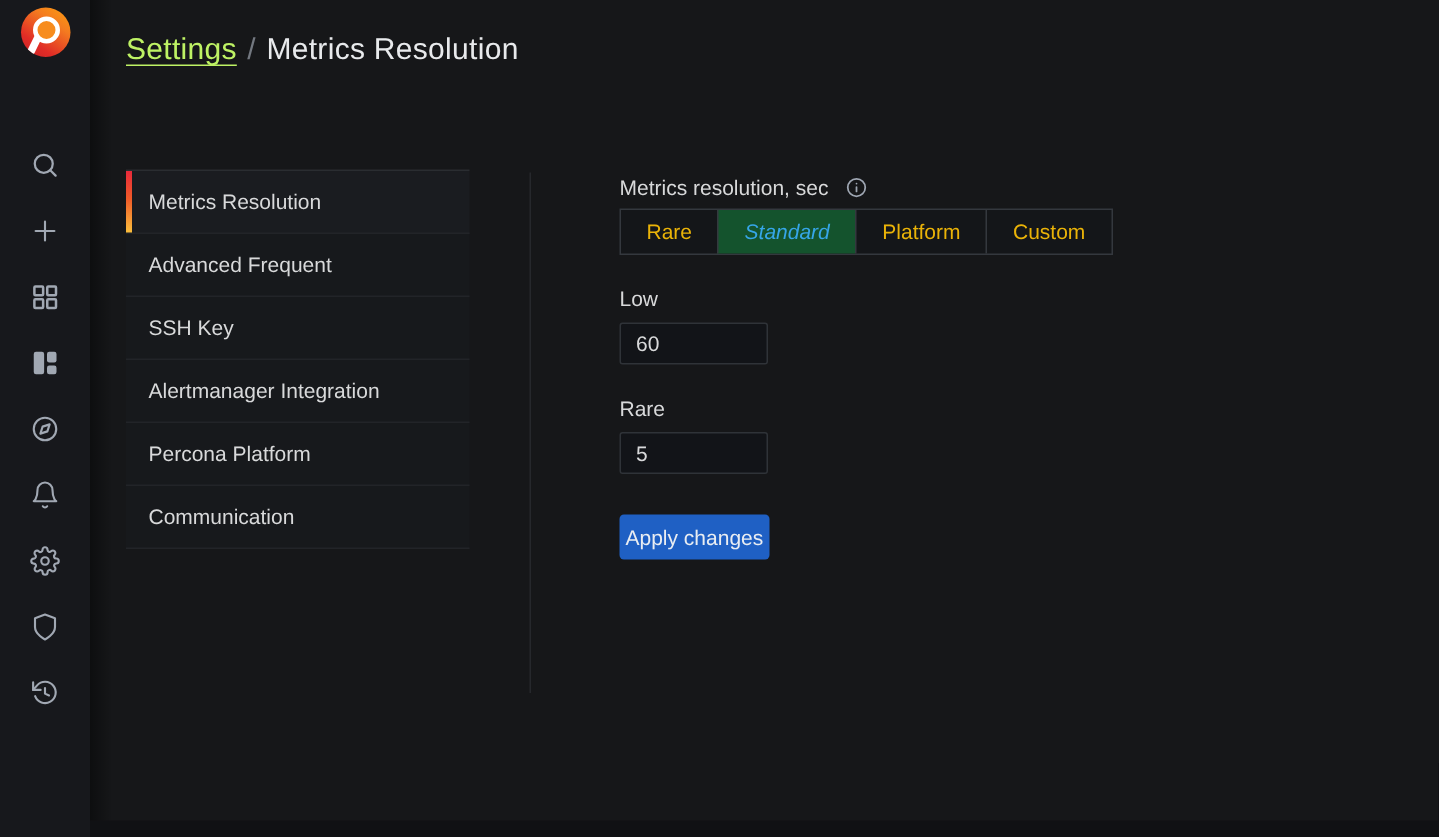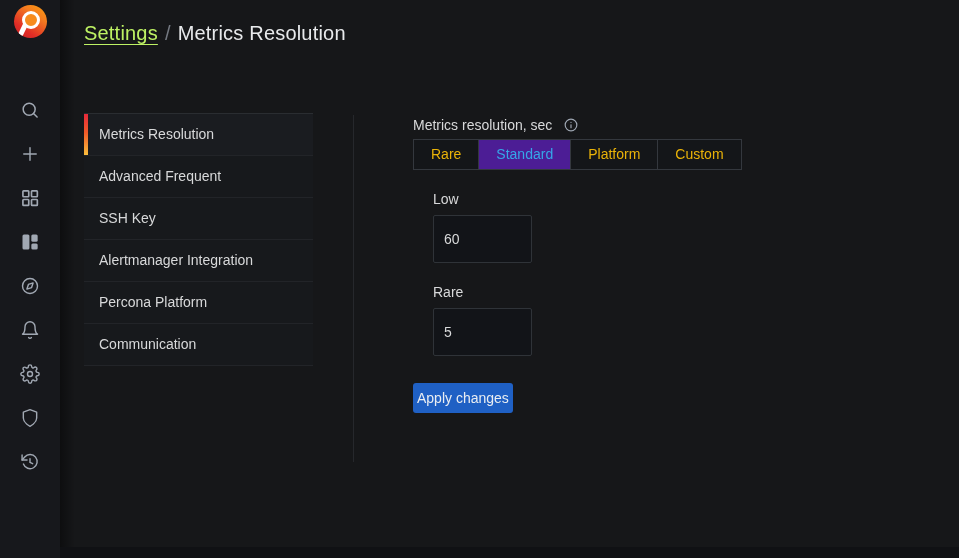--- a/index.html
+++ b/index.html
@@ -93,27 +93,27 @@
 
   .tab-group {
     display:inline-flex; border:1px solid #34383e; background:#141619;
   }
   .tab {
     height:29px; line-height:28px; padding:0 17px;
     font-size:14px; color:#eab308; cursor:pointer;
     border-left:1px solid #34383e; white-space:nowrap;
   }
   .tab:first-child { border-left:none; }
-  .tab.selected { background:#4c1d95; color:#36a6e8; }
-
-  .field-group { margin-top:19px;margin-left:20px; }
+  .tab.selected { background:#14532d; color:#36a6e8;font-style:italic; }
+
+  .field-group { margin-top:19px; }
   .field-group:first-of-type { margin-top:33px; }
   .field-group .field-label { margin-bottom:6px; }
   .text-input {
-    width:99px; height:48px;
+    width:99px; height:28px;
     background:#121418; border:1px solid #2f3338; border-radius:2px;
     color:#d8d9da; font-size:14px; font-family:"Liberation Sans",sans-serif;
     padding:0 10px; outline:none;
   }
 
   .apply-btn {
     margin-top:27px; height:30px; padding:0 4px;
     background:#1f60c4; border:none; border-radius:3px;
     color:#e9edf2; font-size:14px; font-weight:500;
     font-family:"Liberation Sans",sans-serif; cursor:pointer;

